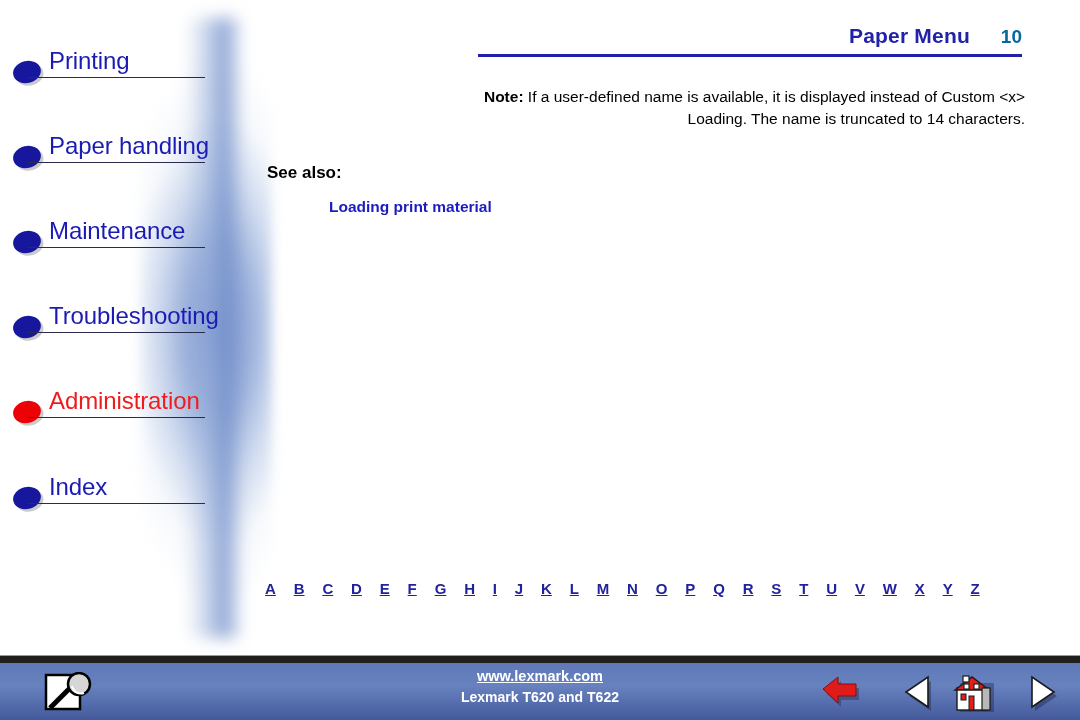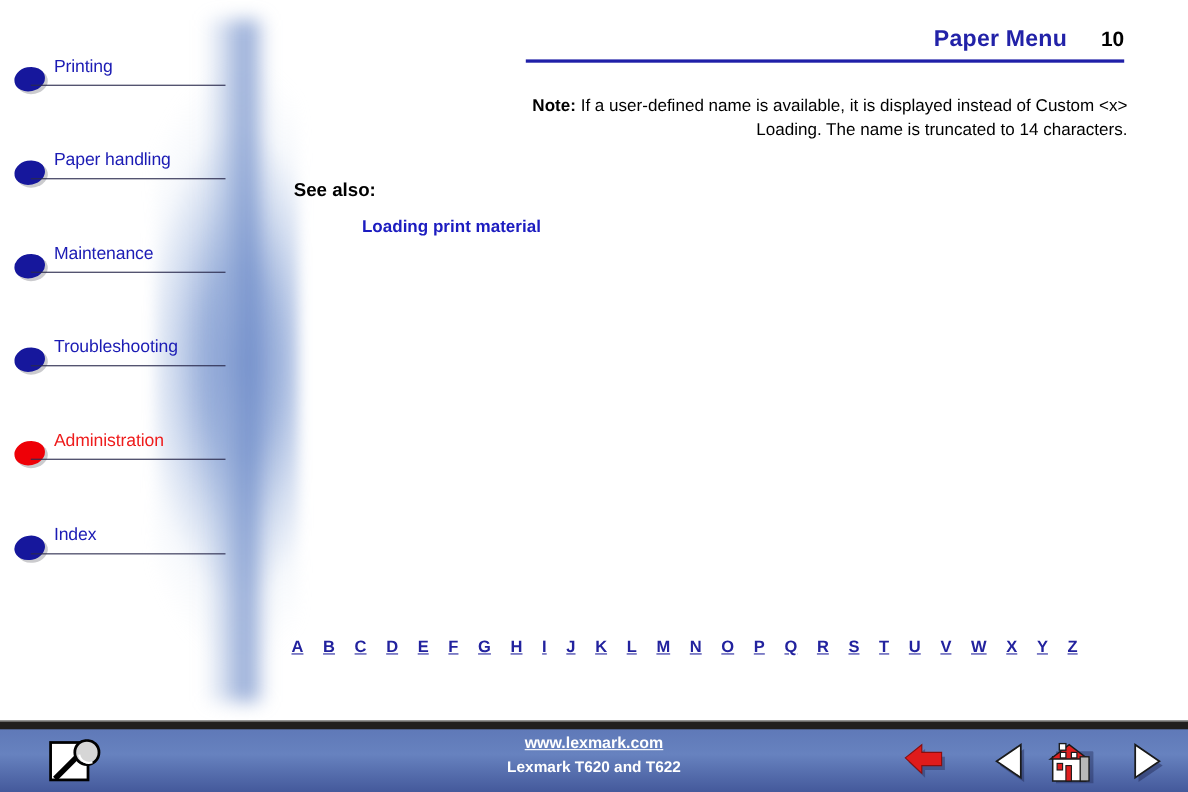--- a/index.html
+++ b/index.html
@@ -81,21 +81,21 @@
     transform: rotate(-12deg);
     box-shadow: 2px 3px 0 rgba(160,160,165,0.55);
   }
   .nav-bullet.blue { background: #16179c; }
   .nav-bullet.red  { background: #ee0007; }
 
   .nav-label {
     position: absolute;
     left: 49px;
     top: 0px;
-    font-size: 16px;
+    font-size: 24px;
     line-height: 22px;
     white-space: nowrap;
     letter-spacing: -0.1px;
   }
   .nav-label.blue { color: #1b1bb4; }
   .nav-label.red  { color: #ee1c1c; }
 
   .nav-rule {
     position: absolute;
     left: 28px;
@@ -123,21 +123,21 @@
   }
   .header-title {
     display: inline-block;
     color: #2222a8;
     font-size: 21px;
     font-weight: bold;
     letter-spacing: 0.2px;
   }
   .header-page {
     display: inline-block;
-    color: #000000;
+    color: #0369a1;
     font-size: 19px;
     font-weight: bold;
     margin-left: 26px;
     min-width: 26px;
     text-align: right;
   }
 
   
   #content {
     position: absolute;

